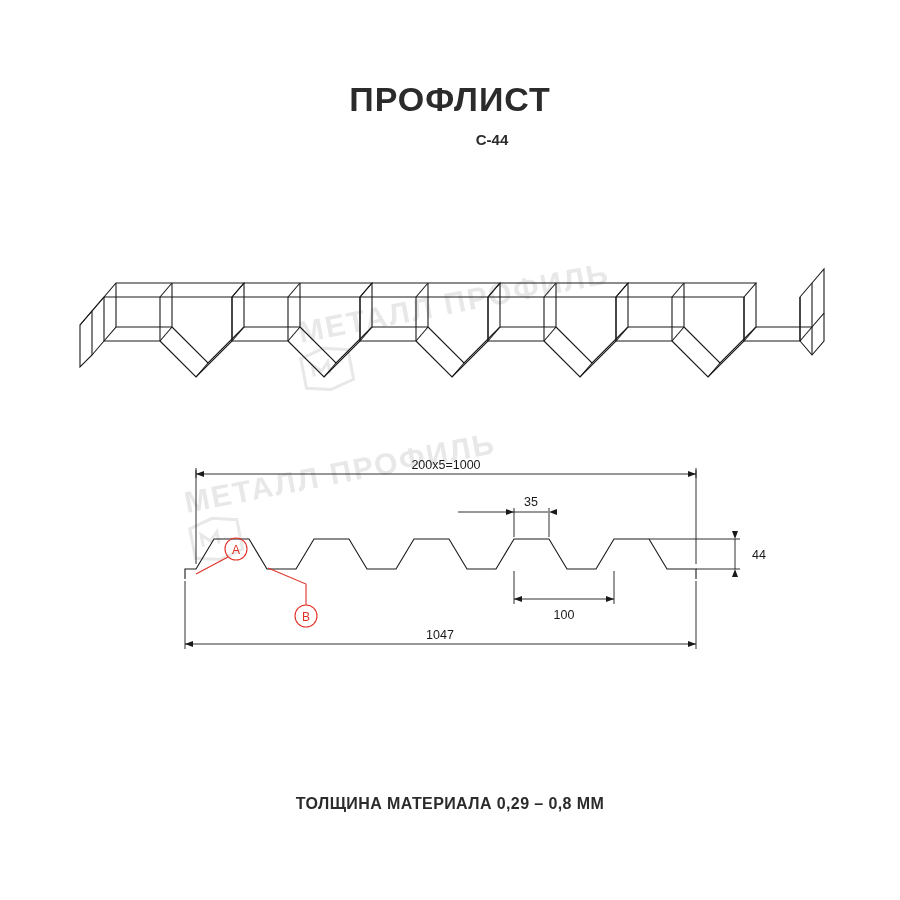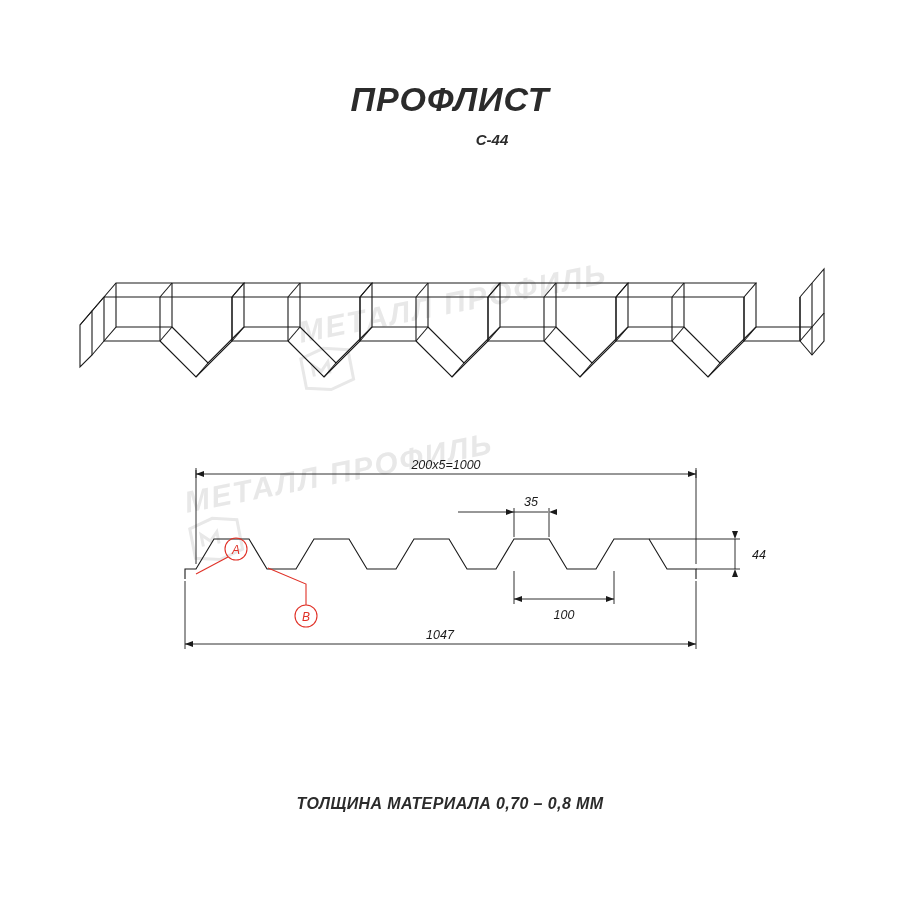--- a/index.html
+++ b/index.html
@@ -12,21 +12,20 @@
     height: 900px;
     font-family: "Liberation Sans", sans-serif;
     color: #1a1a1a;
     position: relative;
     overflow: hidden;
   }
   .page {
     position: relative;
     width: 900px;
     height: 772px;
-    font-style: italic;
   }
   .title {
     position: absolute;
     top: 80px;
     left: 0;
     width: 900px;
     text-align: center;
     font-size: 34px;
     font-weight: bold;
     letter-spacing: 1px;
@@ -285,15 +284,15 @@
 
       <g>
         <circle class="red" cx="306" cy="172" r="11"></circle>
         <path class="red" d="M306 161 L306 140 L268 124"></path>
         <text class="red-t" x="306" y="177" text-anchor="middle">B</text>
       </g>
 
     </svg>
   </div>
 
-  <div class="footer-note">ТОЛЩИНА МАТЕРИАЛА 0,70 – 0,8 ММ</div>
+  <div class="footer-note">ТОЛЩИНА МАТЕРИАЛА 0,29 – 0,8 ММ</div>
 
 </div>
 
 </body></html>

